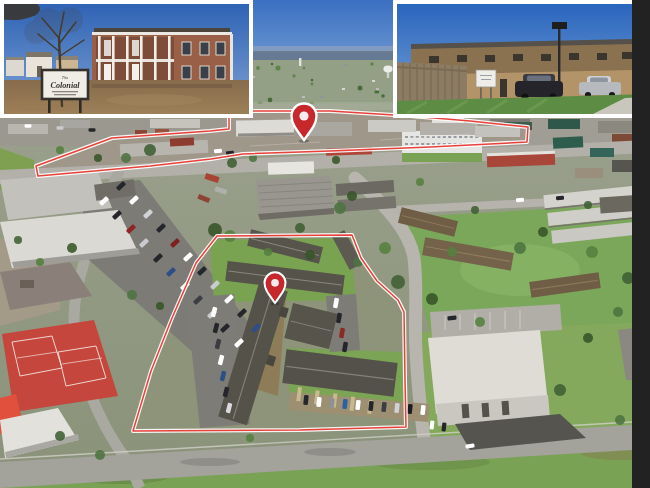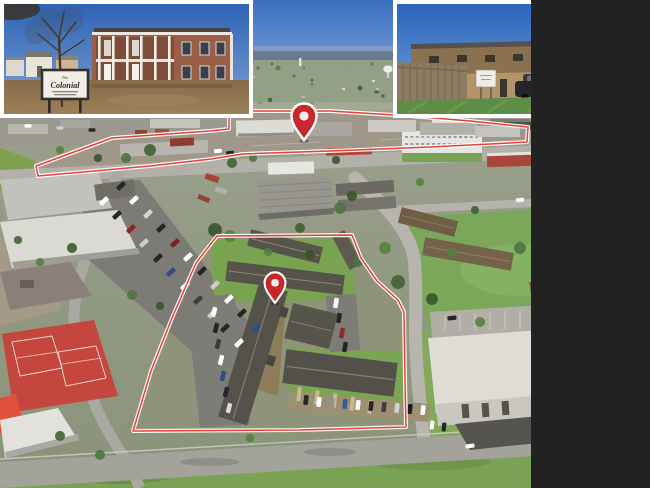--- a/index.html
+++ b/index.html
@@ -1,16 +1,16 @@
 <!DOCTYPE html>
 <html><head>
 <meta charset="utf-8">
 <style>
   html,body{margin:0;padding:0;background:#222;}
-  .stage{position:relative;width:531px;height:488px;overflow:hidden;background:#c2410c;
+  .stage{position:relative;width:632px;height:488px;overflow:hidden;background:#c2410c;
          font-family:"Liberation Sans",sans-serif;}
   .stage svg{display:block;}
   .sign-name{font-family:"Liberation Serif",serif;font-style:italic;font-weight:bold;fill:#33302c;}
   .sign-small{font-family:"Liberation Serif",serif;font-style:italic;fill:#4a463f;}
 </style>
 </head>
 <body>
 
 <div class="stage">
 <svg width="650" height="488" viewBox="0 0 650 488">

